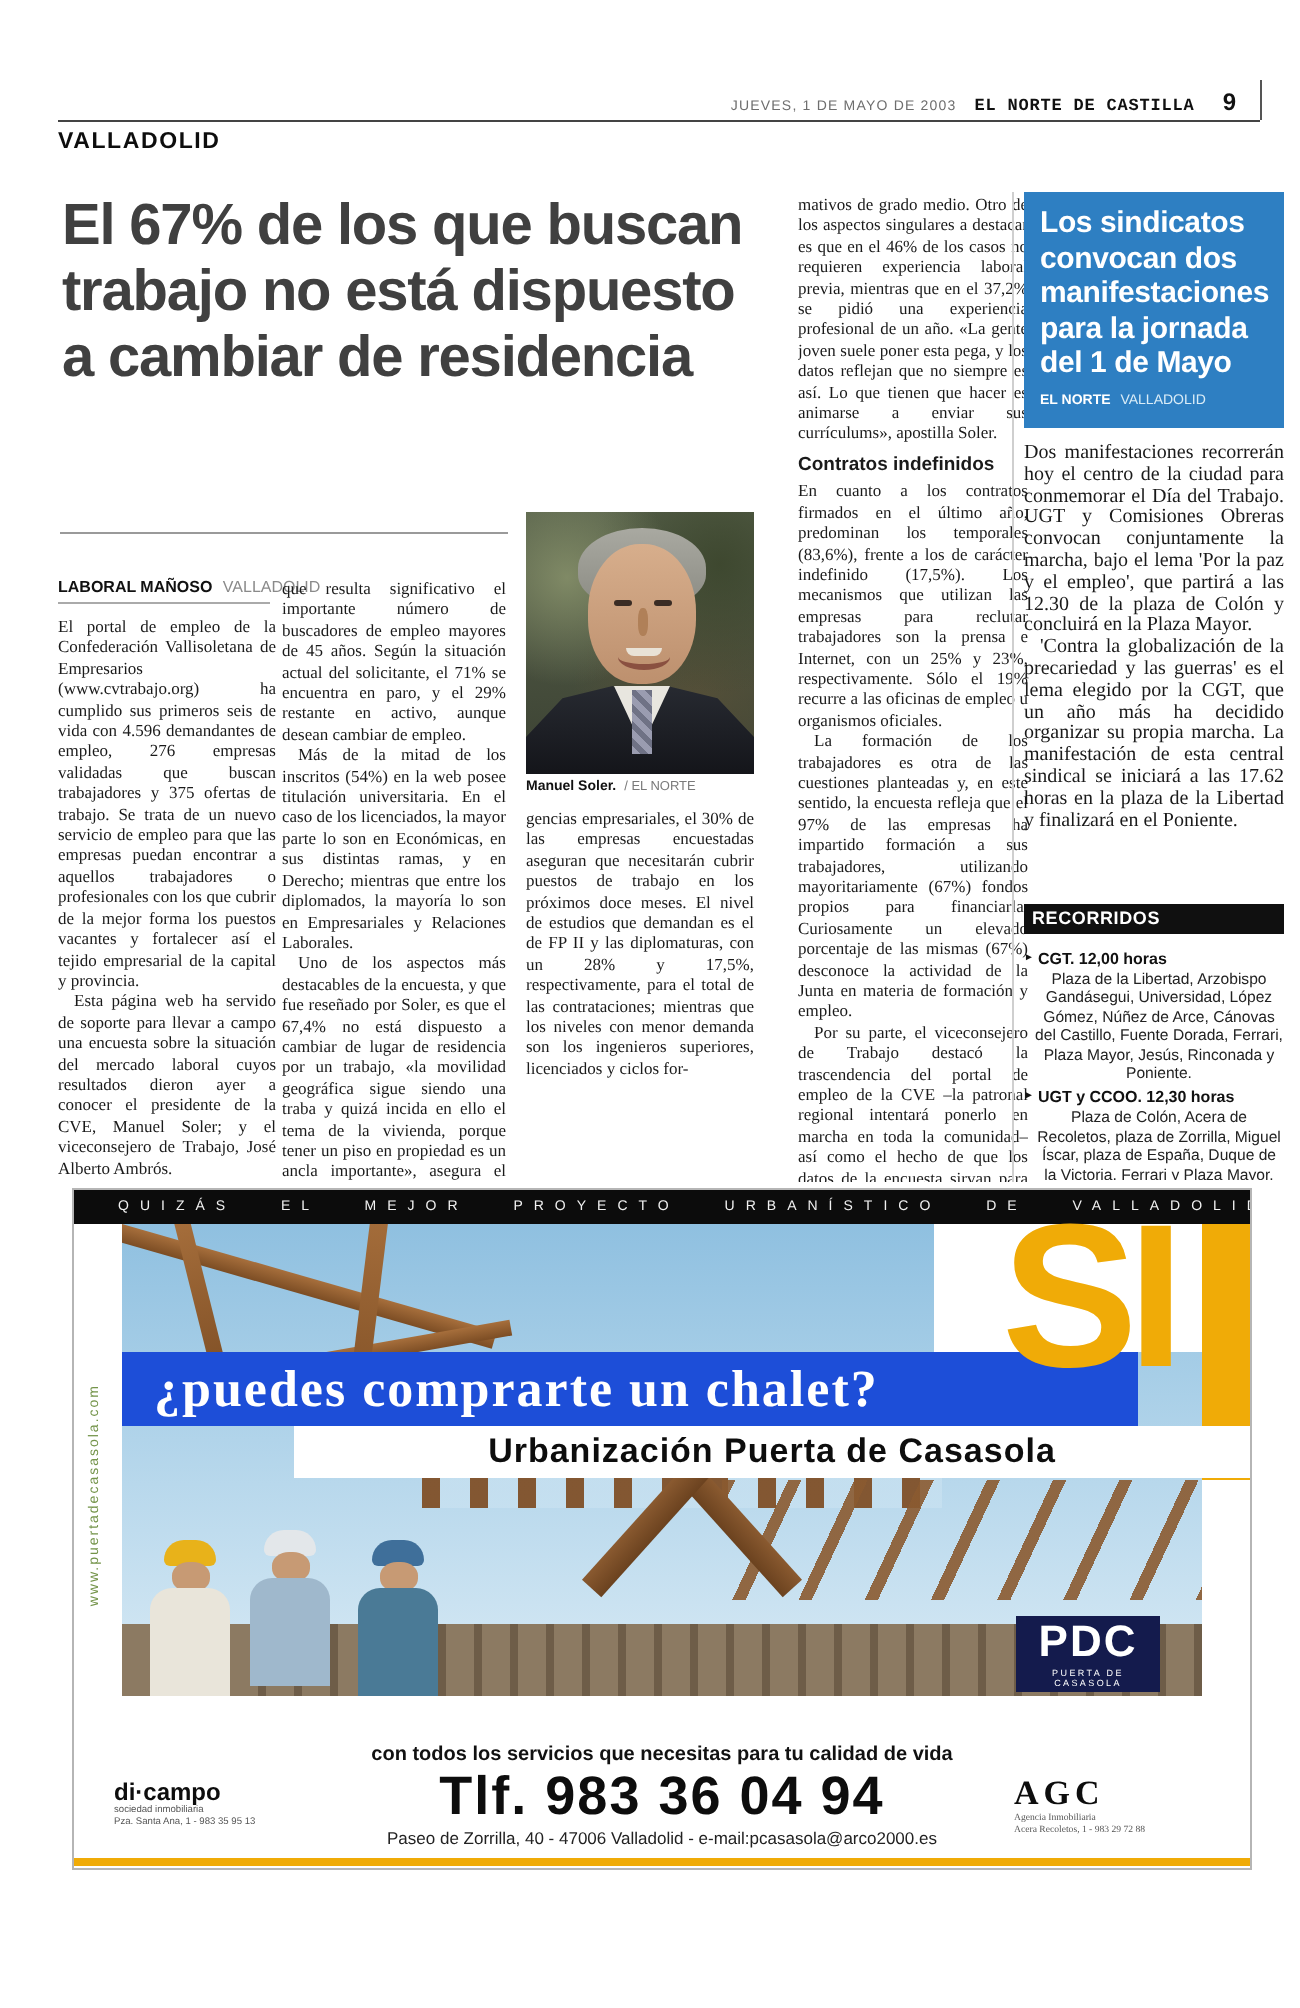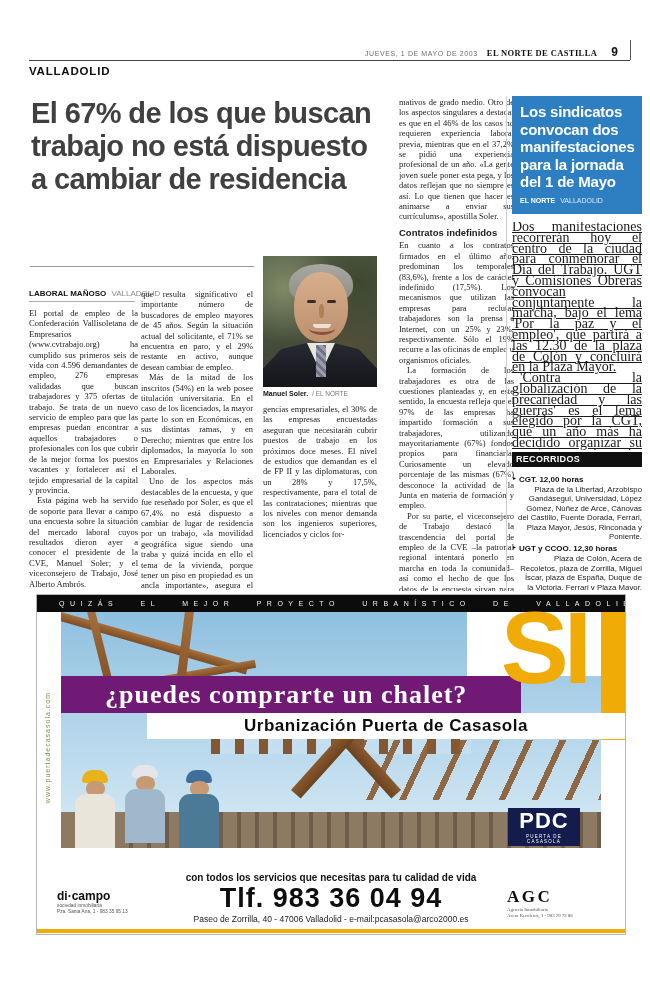--- a/index.html
+++ b/index.html
@@ -3,21 +3,21 @@
 <meta charset="utf-8">
 <style>
   html,body{margin:0;padding:0;background:#e9e9e9;}
   .page{position:relative;width:650px;height:1004px;background:#ffffff;margin:0 auto;
         font-family:"Liberation Serif",serif;color:#1a1a1a;overflow:hidden;}
   .abs{position:absolute;}
 
   
   .masthead{left:0;top:42;width:618px;top:42px;text-align:right;white-space:nowrap;}
   .mh-date{font-family:"Liberation Sans",sans-serif;font-size:7px;color:#6e6e6e;letter-spacing:.6px;}
-  .mh-paper{font-family:Liberation Serif, serif;font-size:8.5px;font-weight:800;color:#111;letter-spacing:.4px;margin-left:5px;}
+  .mh-paper{font-family:Liberation Mono, monospace;font-size:8.5px;font-weight:800;color:#111;letter-spacing:.4px;margin-left:5px;}
   .mh-page{font-family:"Liberation Sans",sans-serif;font-size:12px;font-weight:800;color:#111;margin-left:10px;}
   .mh-tick{left:630px;top:40px;width:1px;height:20px;background:#555;}
   .mh-rule{left:29px;top:60px;width:601px;height:1px;background:#444;}
   .section-label{left:29px;top:65px;font-family:"Liberation Sans",sans-serif;font-size:11.5px;font-weight:800;letter-spacing:.8px;color:#0d0d0d;}
 
   
   .headline{left:31px;top:97px;width:354px;margin:0;font-family:"Liberation Sans",sans-serif;
             font-size:29px;line-height:33px;font-weight:800;letter-spacing:-.6px;color:#404040;}
   .kicker-box{left:30px;top:204px;width:228px;padding:3px 0 4px 2px;background:#35b7d8;
               font-family:"Liberation Sans",sans-serif;font-size:12.3px;line-height:16.5px;color:#ffffff;}
@@ -65,29 +65,29 @@
   .caption{left:263px;top:390px;width:114px;font-family:"Liberation Sans",sans-serif;font-size:7px;white-space:nowrap;}
   .caption .cname{font-weight:800;color:#111;}
   .caption .ccredit{color:#7a7a7a;margin-left:2px;font-size:6.5px;}
 
   
   .sb-head{left:512px;top:96px;width:130px;height:118px;background:#2e7fc2;box-sizing:border-box;padding:7px 6px 0 8px;}
   .sb-head h2{margin:0;font-family:"Liberation Sans",sans-serif;font-size:15px;line-height:17.5px;font-weight:800;color:#ffffff;letter-spacing:-.2px;}
   .sb-byline{margin-top:6px;font-family:"Liberation Sans",sans-serif;font-size:7px;}
   .sb-byline .auth{font-weight:800;color:#ffffff;}
   .sb-byline .place{color:#d9ecf7;margin-left:3px;}
-  .sb-body{left:512px;top:222px;width:130px;height:228px;font-size:14px;line-height:10.8px;text-align:justify;overflow:hidden;text-decoration:underline;}
+  .sb-body{left:512px;top:222px;width:130px;height:228px;font-size:10px;line-height:10.8px;text-align:justify;overflow:hidden;}
   .sb-body p{margin:0;text-indent:8px;}
   .sb-body p.no-indent{text-indent:0;}
   .sb-recorridos{left:512px;top:452px;width:130px;height:15px;background:#101010;color:#fff;
                  font-family:"Liberation Sans",sans-serif;font-size:9px;font-weight:800;line-height:15px;padding-left:4px;box-sizing:border-box;letter-spacing:.3px;}
   .sb-routes{left:512px;top:472px;width:130px;height:118px;overflow:hidden;font-family:"Liberation Sans",sans-serif;}
   .route-title{font-size:8px;font-weight:800;color:#111;margin-top:3px;}
   .route-bullet{font-size:5px;vertical-align:2px;margin-right:2px;color:#111;}
-  .route-body{margin:1px 0 0 5px;font-size:7.8px;line-height:9.4px;color:#222;text-align:right;}
+  .route-body{margin:1px 0 0 5px;font-size:7.8px;line-height:9.4px;color:#222;text-align:center;}
 
   
   .ad{left:36px;top:594px;width:590px;height:341px;border:1px solid #b5b5b5;box-sizing:border-box;background:#fff;}
   .ad .abs{position:absolute;}
   .ad-banner{left:0;top:0;width:588px;height:17px;background:#0c0c0c;color:#f2f2f2;
              font-family:"Liberation Sans",sans-serif;font-size:7px;line-height:17px;
              letter-spacing:5.5px;word-spacing:15px;padding-left:22px;box-sizing:border-box;white-space:nowrap;overflow:hidden;}
   .ad-photo{left:24px;top:17px;width:540px;height:236px;overflow:hidden;
             background:linear-gradient(#8fc0e0 0%,#b8d8ec 55%,#d8eaf5 100%);}
   .bar{position:absolute;background:linear-gradient(#a76f3c,#7c4d24);}
@@ -110,23 +110,23 @@
   .worker.w1{left:14px;}  .w1 .w-helmet{background:#e8b21a;} .w1 .w-body{background:#e9e5da;}
   .worker.w2{left:64px;bottom:5px;} .w2 .w-helmet{background:#e3e7ea;} .w2 .w-body{background:#9fb8cc;}
   .worker.w3{left:118px;} .w3 .w-helmet{background:#3f6f9a;} .w3 .w-body{background:#4a7a96;}
   .ad-url-strip{left:0;top:17px;width:24px;height:236px;background:#ffffff;}
   .ad-url{position:absolute;left:7px;top:80px;writing-mode:vertical-rl;transform:rotate(180deg);
           font-family:"Liberation Sans",sans-serif;font-size:7px;letter-spacing:1px;color:#74944a;}
   .ad-si-bg{left:430px;top:17px;width:134px;height:64px;background:#ffffff;z-index:1;}
   .ad-strip-right{left:564px;top:17px;width:24px;height:128px;background:#f0ab07;z-index:1;}
   .ad-si{left:426px;top:2px;width:162px;text-align:center;font-family:"Liberation Sans",sans-serif;
          font-size:102px;line-height:1;font-weight:800;letter-spacing:-5px;color:#f0ab07;z-index:3;}
-  .ad-band-q{left:24px;top:81px;width:460px;height:37px;background:#701a75;z-index:2;
+  .ad-band-q{left:24px;top:81px;width:508px;height:37px;background:#1d4ed8;z-index:2;
              font-family:"Liberation Serif",serif;font-size:26px;font-weight:700;color:#ffffff;
-             line-height:37px;padding-left:44px;box-sizing:border-box;letter-spacing:1px;white-space:nowrap;}
+             line-height:37px;padding-left:16px;box-sizing:border-box;letter-spacing:1px;white-space:nowrap;}
   .ad-band-name{left:110px;top:118px;width:478px;height:26px;background:#ffffff;z-index:2;text-align:center;
                 font-family:"Liberation Sans",sans-serif;font-size:17px;font-weight:700;color:#0d0d0d;line-height:26px;letter-spacing:.5px;white-space:nowrap;}
   .ad-pdc{left:471px;top:213px;width:72px;height:38px;background:#141b4d;z-index:3;text-align:center;color:#fff;}
   .pdc-acr{font-family:"Liberation Sans",sans-serif;font-size:22px;font-weight:800;line-height:26px;letter-spacing:1px;}
   .pdc-sub{font-family:"Liberation Sans",sans-serif;font-size:4.5px;letter-spacing:1.2px;line-height:5px;}
   .ad-tagline1{left:0;top:253px;width:588px;height:22px;background:#f0ab07;text-align:center;
                font-family:"Liberation Sans",sans-serif;font-size:12.5px;font-weight:800;color:#1c3f94;line-height:22px;letter-spacing:.3px;}
   .ad-tagline2{left:0;top:275px;width:588px;height:16px;text-align:center;
                font-family:"Liberation Sans",sans-serif;font-size:10px;font-weight:800;color:#111;line-height:16px;}
   .ad-phone{left:0;top:288px;width:588px;text-align:center;font-family:"Liberation Sans",sans-serif;
@@ -211,21 +211,21 @@
   <div class="abs sb-head">
     <h2>Los sindicatos convocan dos manifestaciones para la jornada del 1 de Mayo</h2>
     <div class="sb-byline">
       <span class="auth">EL NORTE</span>
       <span class="place">VALLADOLID</span>
     </div>
   </div>
 
   <div class="abs sb-body">
     <p class="no-indent">Dos manifestaciones recorrerán hoy el centro de la ciudad para conmemorar el Día del Trabajo. UGT y Comisiones Obreras convocan conjuntamente la marcha, bajo el lema 'Por la paz y el empleo', que partirá a las 12.30 de la plaza de Colón y concluirá en la Plaza Mayor.</p>
-    <p>'Contra la globalización de la precariedad y las guerras' es el lema elegido por la CGT, que un año más ha decidido organizar su propia marcha. La manifestación de esta central sindical se iniciará a las 12.00 horas en la plaza de la Libertad y finalizará en el Poniente.</p>
+    <p>'Contra la globalización de la precariedad y las guerras' es el lema elegido por la CGT, que un año más ha decidido organizar su propia marcha. La manifestación de esta central sindical se iniciará a las 17.62 horas en la plaza de la Libertad y finalizará en el Poniente.</p>
   </div>
 
   <div class="abs sb-recorridos">RECORRIDOS</div>
 
   <div class="abs sb-routes">
     <div class="route">
       <div class="route-title">
         <span class="route-bullet">►</span><span>CGT. 12,00 horas</span>
       </div>
       <p class="route-body">Plaza de la Libertad, Arzobispo Gandásegui, Universidad, López Gómez, Núñez de Arce, Cánovas del Castillo, Fuente Dorada, Ferrari, Plaza Mayor, Jesús, Rinconada y Poniente.</p>

